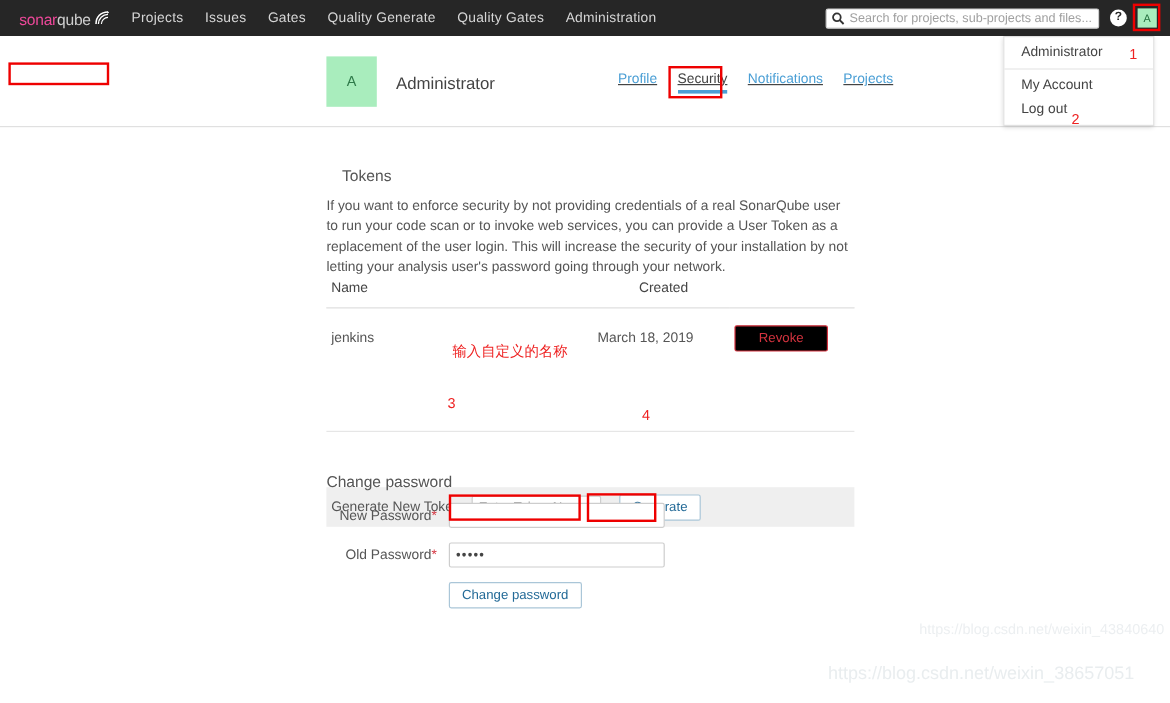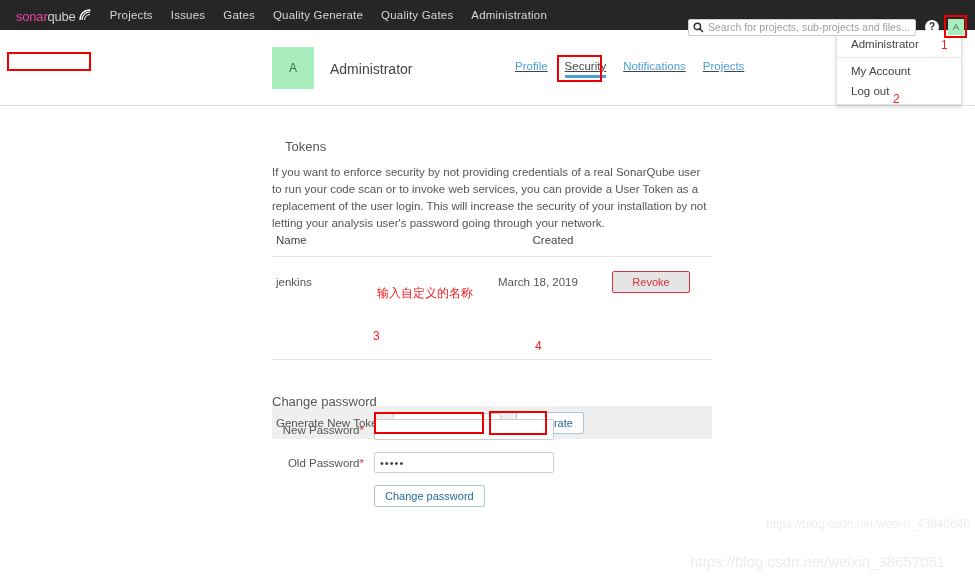--- a/index.html
+++ b/index.html
@@ -60,21 +60,21 @@
   .nav-link {
     color: #d6d6d6;
     font-size: 11.5px;
     text-decoration: none;
     letter-spacing: 0.2px;
     white-space: nowrap;
   }
   .navbar-right {
     position: absolute;
     right: 0;
-    top: 12px;
+    top: 0;
     height: 30px;
     display: flex;
     align-items: center;
   }
   .search-box {
     width: 228px;
     height: 17px;
     background: #ffffff;
     border: 1px solid #cdcdcd;
     border-radius: 2px;
@@ -317,21 +317,21 @@
     padding: 14px 0 12px 4px;
     vertical-align: middle;
   }
   .revoke-btn {
     display: inline-block;
     width: 78px;
     text-align: center;
     padding: 4px 0;
     font-size: 11px;
     color: #d4333f;
-    background: #e5e5e5;
+    background: #000000;
     border: 1px solid #d4333f;
     border-radius: 2px;
     box-sizing: border-box;
   }
   .generate-row {
     position: absolute;
     top: 300px;
     left: 0;
     width: 440px;
     height: 33px;

